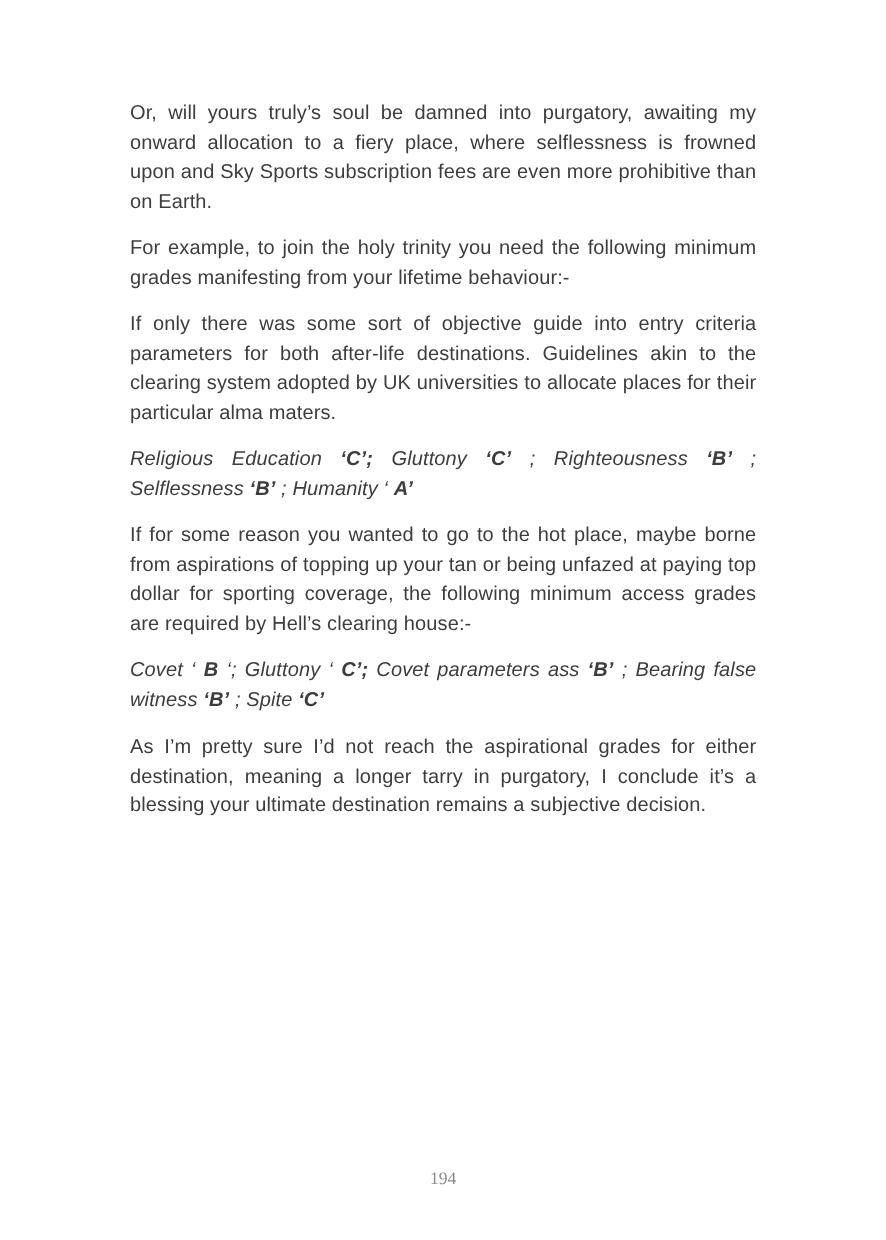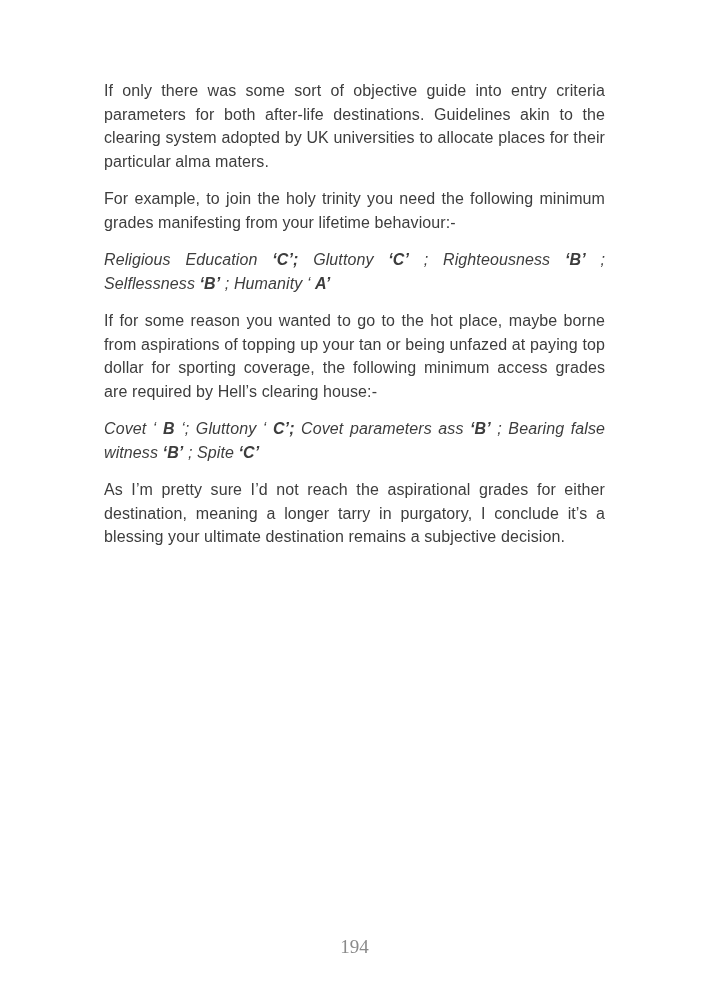--- a/index.html
+++ b/index.html
@@ -39,30 +39,31 @@
   .content span.b {
     font-weight: bold;
   }
   .page-number {
     position: absolute;
     left: 0;
     right: 0;
     top: 936px;
     text-align: center;
     font-family: "Liberation Serif", serif;
-    font-size: 19px;
+    font-size: 14px;
     color: #8a8a8a;
   }
 </style>
 </head>
 <body>
 
 <div class="page">
   <main class="content">
+      <p><span>Or, will yours truly’s soul be damned into purgatory, awaiting my onward allocation to a fiery place, where selflessness is frowned upon and Sky Sports subscription fees are even more prohibitive than on Earth.</span></p>
+      <p><span>For example, to join the holy trinity you need the following minimum grades manifesting from your lifetime behaviour:-</span></p>
       <p><span>If only there was some sort of objective guide into entry criteria parameters for both after-life destinations. Guidelines akin to the clearing system adopted by UK universities to allocate places for their particular alma maters.</span></p>
-      <p><span>For example, to join the holy trinity you need the following minimum grades manifesting from your lifetime behaviour:-</span></p>
       <p><span class="i">Religious Education </span><span class="i b">‘C’;</span><span class="i"> Gluttony </span><span class="i b">‘C’</span><span class="i"> ; Righteousness </span><span class="i b">‘B’</span><span class="i"> ; Selflessness </span><span class="i b">‘B’</span><span class="i"> ; Humanity ‘ </span><span class="i b">A’</span></p>
       <p><span>If for some reason you wanted to go to the hot place, maybe borne from aspirations of topping up your tan or being unfazed at paying top dollar for sporting coverage, the following minimum access grades are required by Hell’s clearing house:-</span></p>
       <p><span class="i">Covet ‘ </span><span class="i b">B</span><span class="i"> ‘; Gluttony ‘ </span><span class="i b">C’;</span><span class="i"> Covet parameters ass </span><span class="i b">‘B’</span><span class="i"> ; Bearing false witness </span><span class="i b">‘B’</span><span class="i"> ; Spite </span><span class="i b">‘C’</span></p>
       <p><span>As I’m pretty sure I’d not reach the aspirational grades for either destination, meaning a longer tarry in purgatory, I conclude it’s a blessing your ultimate destination remains a subjective decision.</span></p>
     </main>
   <footer class="page-number">194</footer>
 </div>
 
 </body></html>

